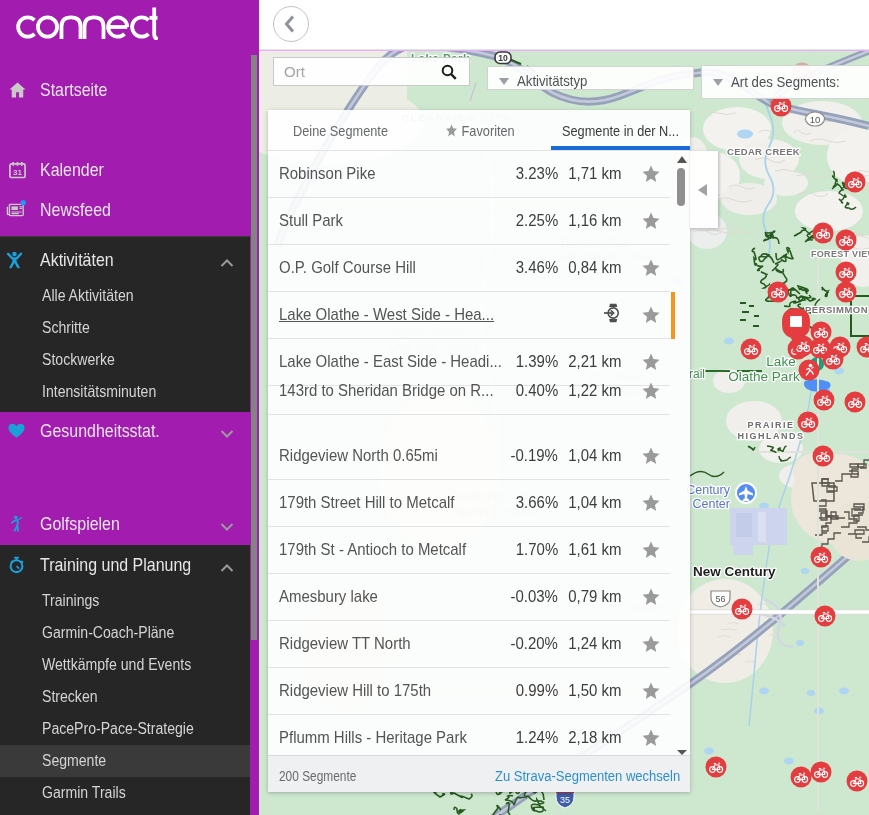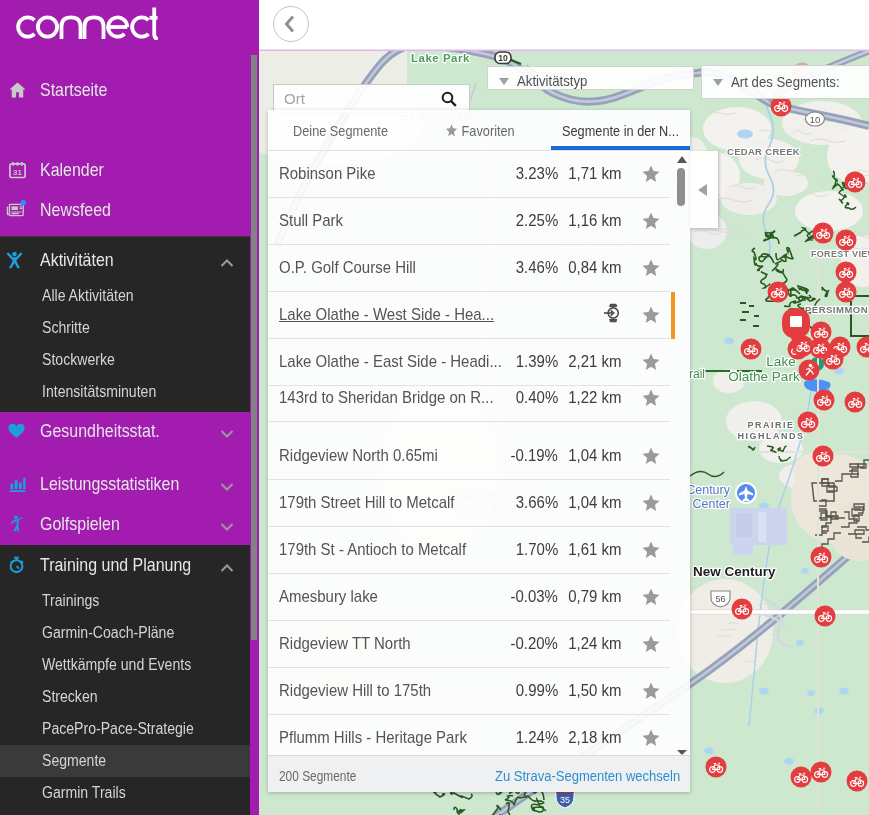--- a/index.html
+++ b/index.html
@@ -13,21 +13,21 @@
   .sub-item { position:absolute; left:42px; color:#d4d4d4; font-size:16px; line-height:32px; height:32px; transform:scaleX(0.88); transform-origin:left center; white-space:nowrap; }
   .chev { position:absolute; left:220px; width:14px; height:14px; }
   .grp { position:absolute; left:0; width:250px; background:#262626; }
   #sb-scroll { position:absolute; left:251px; top:55px; width:6px; height:585px; background:#838383; }
   
   #main { position:absolute; left:259px; top:0; width:610px; height:815px; background:#f0abfc; }
   #topbar { position:absolute; left:0; top:0; width:610px; height:50px; background:#fff; border-bottom:1px solid #e3e3e3; }
   #backbtn { position:absolute; left:14px; top:6px; width:36px; height:36px; border:1px solid #c2c2c2; border-radius:50%; background:#fff; }
   
   .ctl { position:absolute; background:rgba(255,255,255,0.93); border:1px solid #c9c9c9; }
-  #searchbox { left:14px; top:84px; width:197px; height:29px; }
+  #searchbox { left:14px; top:57px; width:197px; height:29px; }
   #searchbox .ph { position:absolute; left:10px; top:5px; font-size:15px; color:#a3a3a3; }
   #dd1 { left:228px; top:66px; width:207px; height:24px; border-color:#d2d2d2; }
   #dd2 { left:442px; top:65px; width:175px; height:34px; border-color:#d2d2d2; }
   .ddtri { position:absolute; left:11px; top:13px; width:0; height:0; border-left:5px solid transparent; border-right:5px solid transparent; border-top:7px solid #9aa0a5; }
   .ddtxt { position:absolute; left:29px; top:7px; font-size:15px; color:#4e5053; transform:scaleX(0.88); transform-origin:left top; white-space:nowrap; }
   
   #panel { position:absolute; left:9px; top:110px; width:422px; height:682px; background:rgba(255,255,255,0.9); box-shadow:0 1px 4px rgba(0,0,0,0.25); }
   .tab { position:absolute; top:0; height:41px; font-size:15px; color:#68696b; text-align:center; line-height:41px; transform:scaleX(0.85); white-space:nowrap; }
   #tabline { position:absolute; left:283px; top:36px; width:139px; height:4px; background:#1a6bd8; }
   .row { position:absolute; left:0; width:402px; height:47px; border-bottom:1px solid #e2e2e2; }
@@ -101,33 +101,20 @@
     </div>
   <div class="sub-item" style="top:280px;">Alle Aktivitäten</div>
   <div class="sub-item" style="top:312px;">Schritte</div>
   <div class="sub-item" style="top:344px;">Stockwerke</div>
   <div class="sub-item" style="top:376px;">Intensitätsminuten</div>
   <div class="nav-item" style="top:411px;">
       <svg class="ico" style="left:8px;" width="19" height="17" viewBox="0 0 19 17">
         <path d="M9.5 16 C 2 10.5 0.5 7.5 0.5 4.8 C 0.5 2.2 2.6 0.5 5 0.5 C 7 0.5 8.7 1.7 9.5 3.4 C 10.3 1.7 12 0.5 14 0.5 C 16.4 0.5 18.5 2.2 18.5 4.8 C 18.5 7.5 17 10.5 9.5 16 Z" fill="#1ba0dc"></path>
       </svg>
       <span class="txt">Gesundheitsstat.</span>
-      <svg class="chev" width="14" height="9" viewBox="0 0 14 9" style="top:16px;">
-        <path d="M1.5 1.5 L7 7 L12.5 1.5" stroke="#9a9a9a" stroke-width="2" fill="none"></path>
-      </svg>
-    </div>
-  <div class="nav-item" style="top:464px;">
-      <svg class="ico" style="left:9px;" width="18" height="17" viewBox="0 0 18 17">
-        <path d="M0.8 16 h16.4" stroke="#1ba0dc" stroke-width="2"></path>
-        <rect x="1.5" y="8" width="3" height="6" fill="#1ba0dc"></rect>
-        <rect x="6" y="4.5" width="3" height="9.5" fill="#1ba0dc"></rect>
-        <rect x="10.5" y="7" width="3" height="7" fill="#1ba0dc"></rect>
-        <rect x="15" y="2" width="2.5" height="12" fill="#1ba0dc"></rect>
-      </svg>
-      <span class="txt">Leistungsstatistiken</span>
       <svg class="chev" width="14" height="9" viewBox="0 0 14 9" style="top:16px;">
         <path d="M1.5 1.5 L7 7 L12.5 1.5" stroke="#9a9a9a" stroke-width="2" fill="none"></path>
       </svg>
     </div>
   <div class="nav-item" style="top:504px;">
       <svg class="ico" style="left:9px;" width="14" height="19" viewBox="0 0 14 19">
         <circle cx="5.2" cy="2" r="2" fill="#1ba0dc"></circle>
         <path d="M5.6 4.2 q2 1.6 1.6 4.4 l-0.4 2.4" stroke="#1ba0dc" stroke-width="2.2" fill="none"></path>
         <path d="M5.6 5 L1 7.6 M1 7.6 l-0.6 1.6" stroke="#1ba0dc" stroke-width="1.8" fill="none"></path>
         <path d="M7.6 4.6 L12.4 2.2" stroke="#1ba0dc" stroke-width="1.3" fill="none"></path>
@@ -626,21 +613,21 @@
           </svg>
 </div>
 <div class="row" style="top:228.5px;">
  <span class="rname">Lake Olathe - East Side - Headi...</span>
           <span class="rpct">1.39%</span>
           <span class="rkm">2,21 km</span>
  <svg class="rstar" width="20" height="20" viewBox="0 0 20 20">
             <path d="M10 1.5 L12.47 7.1 L18.5 7.72 L13.9 11.9 L15.2 17.9 L10 14.7 L4.8 17.9 L6.1 11.9 L1.5 7.72 L7.53 7.1 Z" fill="#9a9a9a"></path>
           </svg>
 </div>
-<div class="row" style="top:265px;">
+<div class="row" style="top:258px;">
  <span class="rname">143rd to Sheridan Bridge on R...</span>
           <span class="rpct">0.40%</span>
           <span class="rkm">1,22 km</span>
  <svg class="rstar" width="20" height="20" viewBox="0 0 20 20">
             <path d="M10 1.5 L12.47 7.1 L18.5 7.72 L13.9 11.9 L15.2 17.9 L10 14.7 L4.8 17.9 L6.1 11.9 L1.5 7.72 L7.53 7.1 Z" fill="#9a9a9a"></path>
           </svg>
 </div>
 <div class="row" style="top:322.5px;">
  <span class="rname">Ridgeview North 0.65mi</span>
           <span class="rpct">-0.19%</span>

